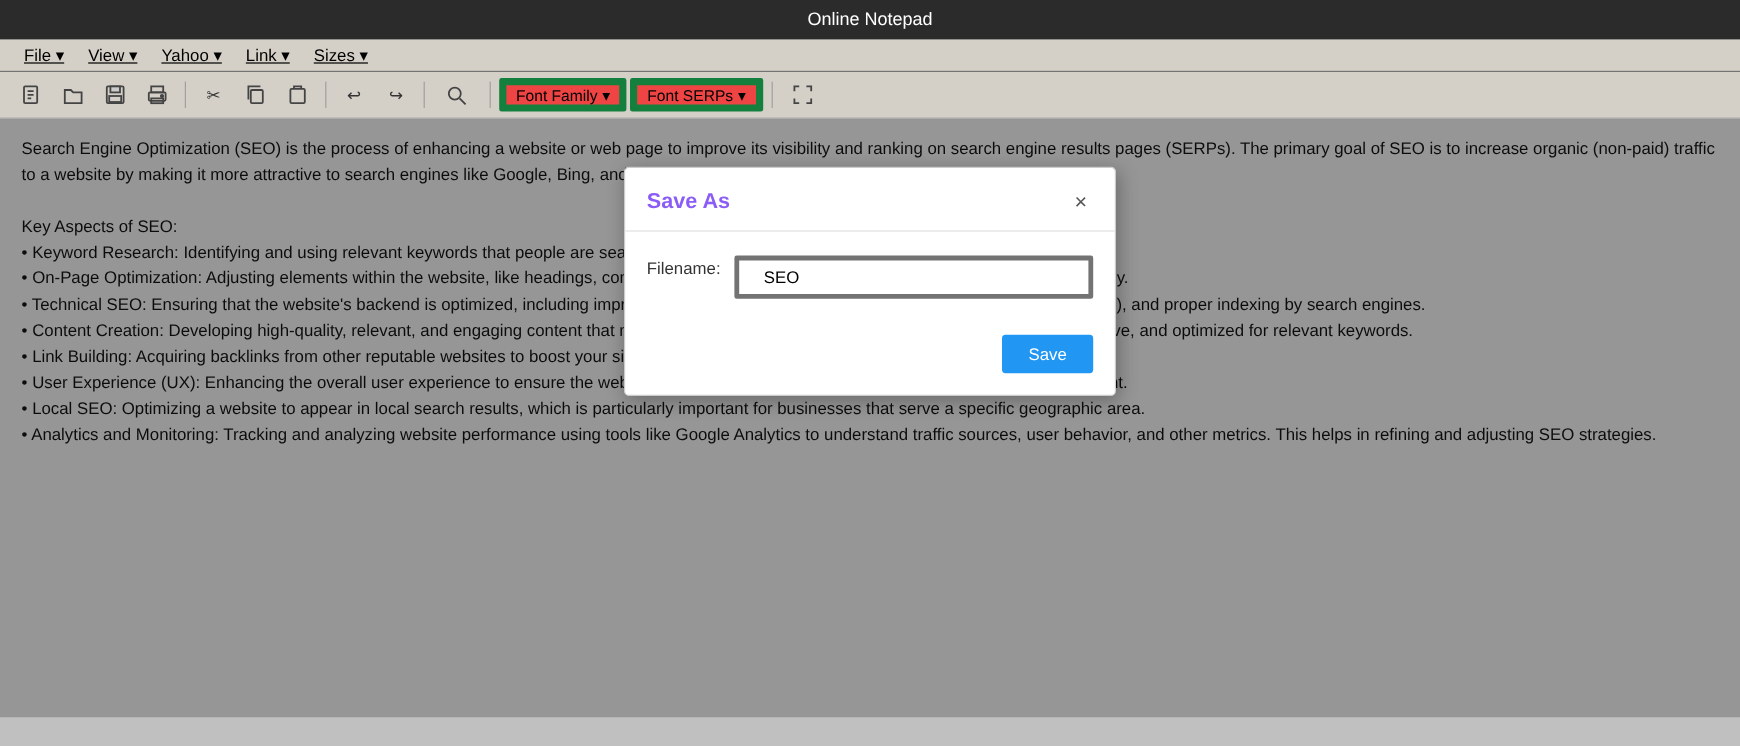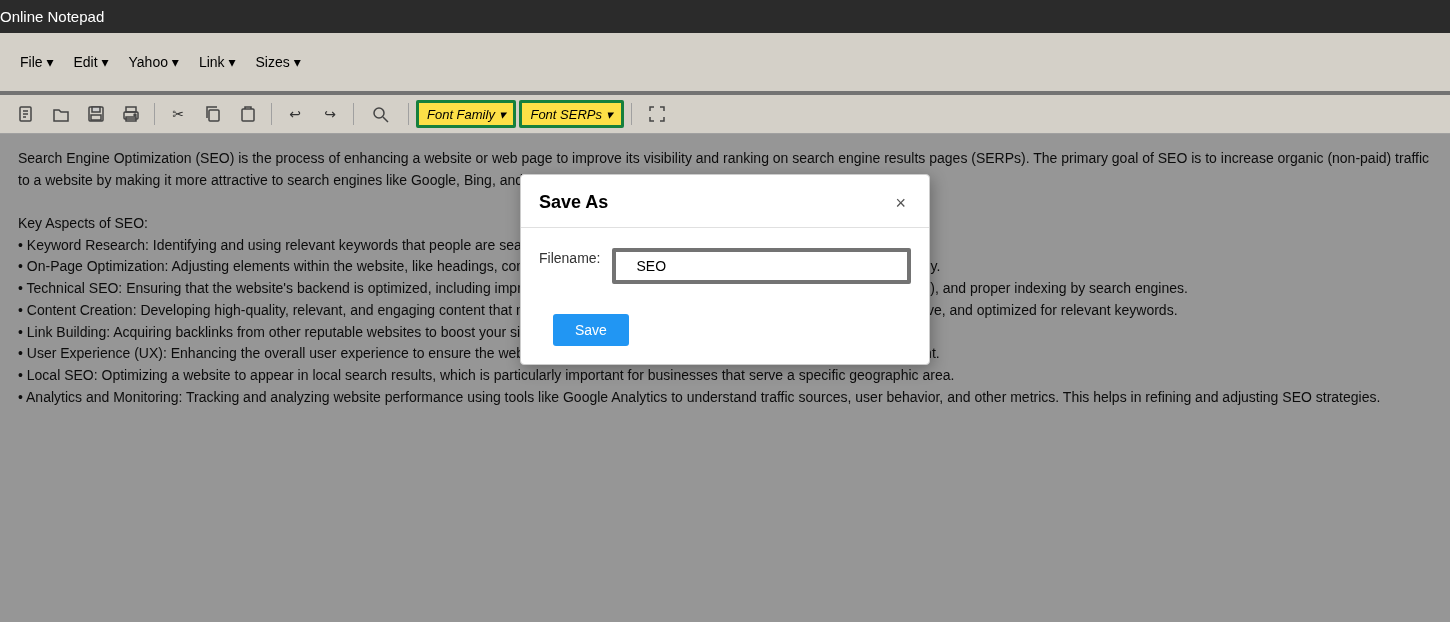--- a/index.html
+++ b/index.html
@@ -9,34 +9,35 @@
       background: #c0c0c0;
       width: 1450px;
       height: 622px;
       overflow: hidden;
     }
 
     
     #title-bar {
       background: #2b2b2b;
       color: #ffffff;
-      text-align: left;
-      padding: 8px 0;
+      text-align: center;
+      padding: 8px 16px;
       font-size: 15px;
       font-weight: normal;
     }
 
     
     #menu-bar {
       background: #d4d0c8;
-      padding: 18px 12px;
+      padding: 2px 12px;
       display: flex;
       align-items: center;
       gap: 4px;
-      border-bottom: 4px solid #737373;
+      border-bottom: 1px solid #737373;
+      text-decoration: underline;
     }
 
     .menu-item {
       padding: 3px 8px;
       cursor: pointer;
       border-radius: 2px;
       font-size: 14px;
       color: #000;
     }
 
@@ -69,27 +70,26 @@
       height: 22px;
       background: #a0a0a0;
       margin: 0 4px;
     }
 
     .toolbar-dropdown {
       display: flex;
       align-items: center;
       gap: 4px;
       padding: 3px 8px;
-      border: 3px solid #15803d;
+      border: 6px solid #15803d;
       border-radius: 2px;
-      background: #fde047;
+      background: #ef4444;
       cursor: pointer;
       font-size: 13px;
       height: 28px;
-      font-style: italic;
     }
 
     
     #content-area {
       background: #c8c8c8;
       padding: 14px 18px;
       font-size: 14px;
       line-height: 1.55;
       color: #111;
       flex: 1;
@@ -125,21 +125,21 @@
       display: flex;
       align-items: center;
       justify-content: space-between;
       padding: 14px 18px 10px 18px;
       border-bottom: 1px solid #e0e0e0;
     }
 
     #modal-title {
       font-size: 18px;
       font-weight: bold;
-      color: #000000;
+      color: #8b5cf6;
     }
 
     #modal-close {
       cursor: pointer;
       font-size: 18px;
       color: #555;
       background: none;
       border: none;
       line-height: 1;
       padding: 2px 5px;
@@ -166,20 +166,21 @@
       padding: 6px 20px;
       border: 4px solid #737373;
       border-radius: 2px;
       font-size: 14px;
       outline: none;
     }
 
     #modal-footer {
       padding: 10px 18px 18px 32px;
       display: flex;
+      justify-content: flex-end;
     }
 
     #save-button {
       background: #2196F3;
       color: white;
       border: none;
       padding: 8px 22px;
       border-radius: 3px;
       font-size: 14px;
       cursor: pointer;
@@ -187,21 +188,21 @@
   </style>
 </head>
 <body>
 
 <div id="title-bar">
   <span>Online Notepad</span>
 </div>
 
 <div id="menu-bar">
   <div class="menu-item">File ▾</div>
-  <div class="menu-item">Edit ▾</div>
+  <div class="menu-item">View ▾</div>
   <div class="menu-item">Yahoo ▾</div>
   <div class="menu-item">Link ▾</div>
   <div class="menu-item">Sizes ▾</div>
 </div>
 
 <div id="toolbar">
   <button class="toolbar-btn" title="New">
     <svg width="18" height="18" viewBox="0 0 18 18" fill="none" stroke="#444" stroke-width="1.5">
       <rect x="3" y="2" width="11" height="14" rx="1"></rect>
       <line x1="6" y1="6" x2="11" y2="6"></line>

